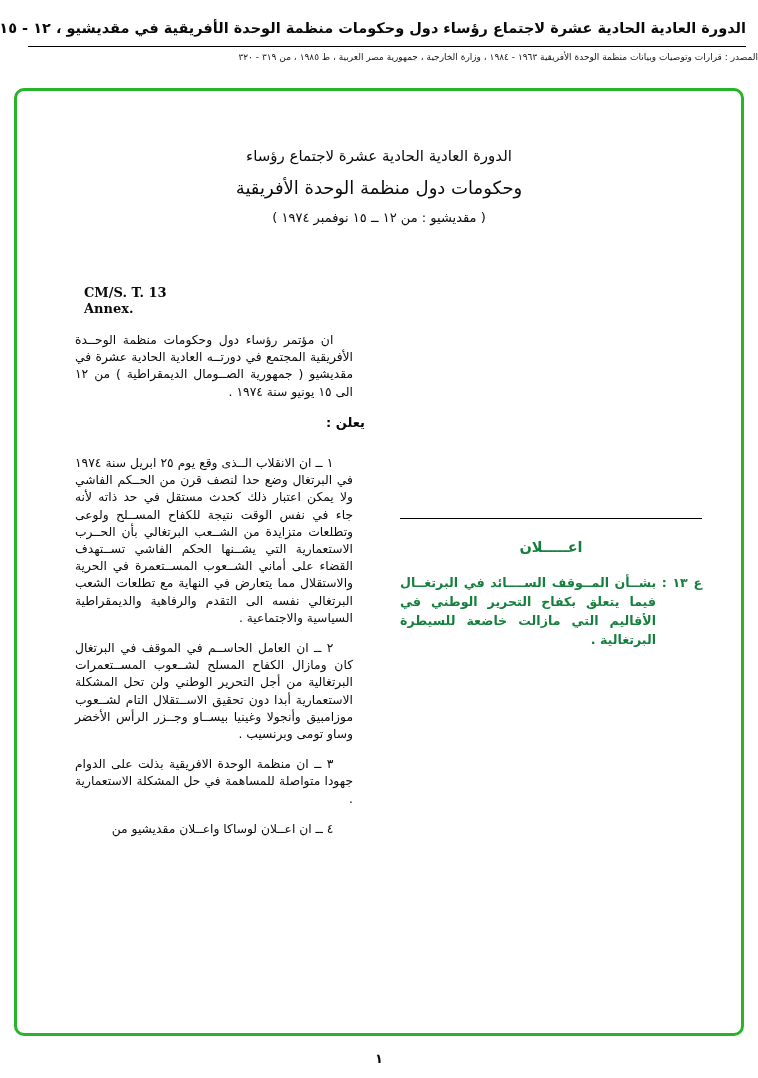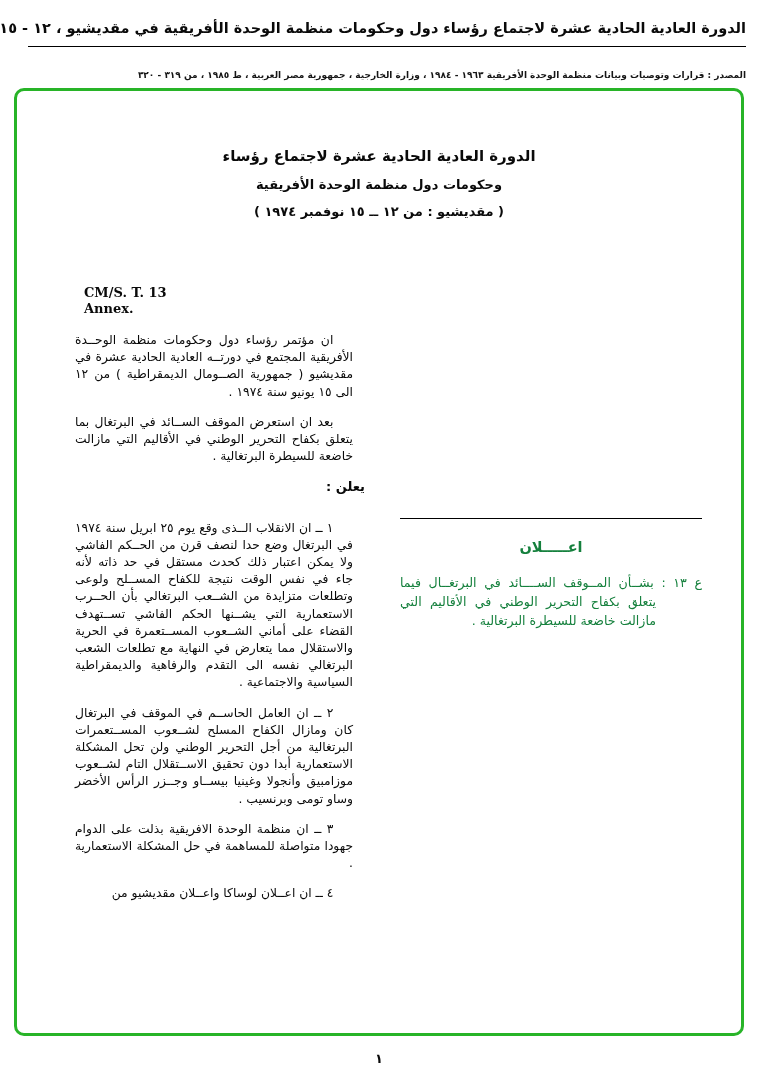--- a/index.html
+++ b/index.html
@@ -33,29 +33,28 @@
   .top-rule {
     position: absolute;
     top: 46px;
     left: 28px;
     right: 12px;
     border-top: 1.6px solid #000;
   }
   .top-source {
     position: absolute;
     top: 52px;
-    right: 12px;
+    right: 0;
     left: 60px;
     direction: rtl;
     text-align: right;
-    font-weight: bold;
+    font-weight: normal;
     font-size: 9px;
     color: #151515;
     white-space: nowrap;
-    margin-top: 18px;
   }
 
   
   .frame {
     position: absolute;
     left: 14px;
     top: 88px;
     width: 730px;
     height: 948px;
     border: 3.5px solid #28b428;
@@ -64,25 +63,25 @@
   }
 
   
   .heading {
     position: absolute;
     top: 56px;
     left: 0;
     right: 0;
     direction: rtl;
     text-align: center;
-    font-weight: bold;
+    font-weight: normal;
     color: #0a0a0a;
   }
   .heading .h1 { font-size: 15px; margin-bottom: 12px; }
-  .heading .h2 { font-size: 13px; margin-bottom: 12px; }
+  .heading .h2 { font-size: 18px; margin-bottom: 12px; }
   .heading .h3 { font-size: 13px; }
 
   
   .ref {
     position: absolute;
     left: 58px;
     top: 194px;
     direction: ltr;
     text-align: left;
     font-family: "DejaVu Serif", serif;
@@ -129,21 +128,21 @@
     border-top: 1.6px solid #000;
     margin-bottom: 20px;
   }
   .decl-title {
     text-align: center;
     font-weight: bold;
     font-size: 14.5px;
     margin-bottom: 18px;
   }
   .decl-item {
-    font-weight: normal;
+    font-weight: bold;
     font-size: 12.6px;
     line-height: 19px;
     text-align: justify;
     padding-right: 46px;
     text-indent: -46px;
   }
 
   
   .page-num {
     position: absolute;
@@ -173,21 +172,20 @@
       <div class="h3">( مقديشيو : من ١٢ ــ ١٥ نوفمبر ١٩٧٤ )</div>
     </div>
 
     <div class="ref">
       <div>CM/S. T. 13</div>
       <div>Annex.</div>
     </div>
 
     <div class="body-col">
       <p class="para">ان مؤتمر رؤساء دول وحكومات منظمة الوحــدة الأفريقية المجتمع في دورتــه العادية الحادية عشرة في مقديشيو ( جمهورية الصــومال الديمقراطية ) من ١٢ الى ١٥ يونيو سنة ١٩٧٤ .</p>
-      <p class="para">بعد ان استعرض الموقف الســائد في البرتغال بما يتعلق بكفاح التحرير الوطني في الأقاليم التي مازالت خاضعة للسيطرة البرتغالية .</p>
       <p class="declare">يعلن :</p>
       <p class="para">١ ــ ان الانقلاب الــذى وقع يوم ٢٥ ابريل سنة ١٩٧٤ في البرتغال وضع حدا لنصف قرن من الحــكم الفاشي ولا يمكن اعتبار ذلك كحدث مستقل في حد ذاته لأنه جاء في نفس الوقت نتيجة للكفاح المســلح ولوعى وتطلعات متزايدة من الشــعب البرتغالي بأن الحــرب الاستعمارية التي يشــنها الحكم الفاشي تســتهدف القضاء على أماني الشــعوب المســتعمرة في الحرية والاستقلال مما يتعارض في النهاية مع تطلعات الشعب البرتغالي نفسه الى التقدم والرفاهية والديمقراطية السياسية والاجتماعية .</p>
       <p class="para">٢ ــ ان العامل الحاســم في الموقف في البرتغال كان ومازال الكفاح المسلح لشــعوب المســتعمرات البرتغالية من أجل التحرير الوطني ولن تحل المشكلة الاستعمارية أبدا دون تحقيق الاســتقلال التام لشــعوب موزامبيق وأنجولا وغينيا بيســاو وجــزر الرأس الأخضر وساو تومى وبرنسيب .</p>
       <p class="para">٣ ــ ان منظمة الوحدة الافريقية بذلت على الدوام جهودا متواصلة للمساهمة في حل المشكلة الاستعمارية .</p>
       <p class="para">٤ ــ ان اعــلان لوساكا واعــلان مقديشيو من</p>
     </div>
 
     <div class="decl-col">
       <div class="decl-rule"></div>
       <div class="decl-title">اعـــــلان</div>

